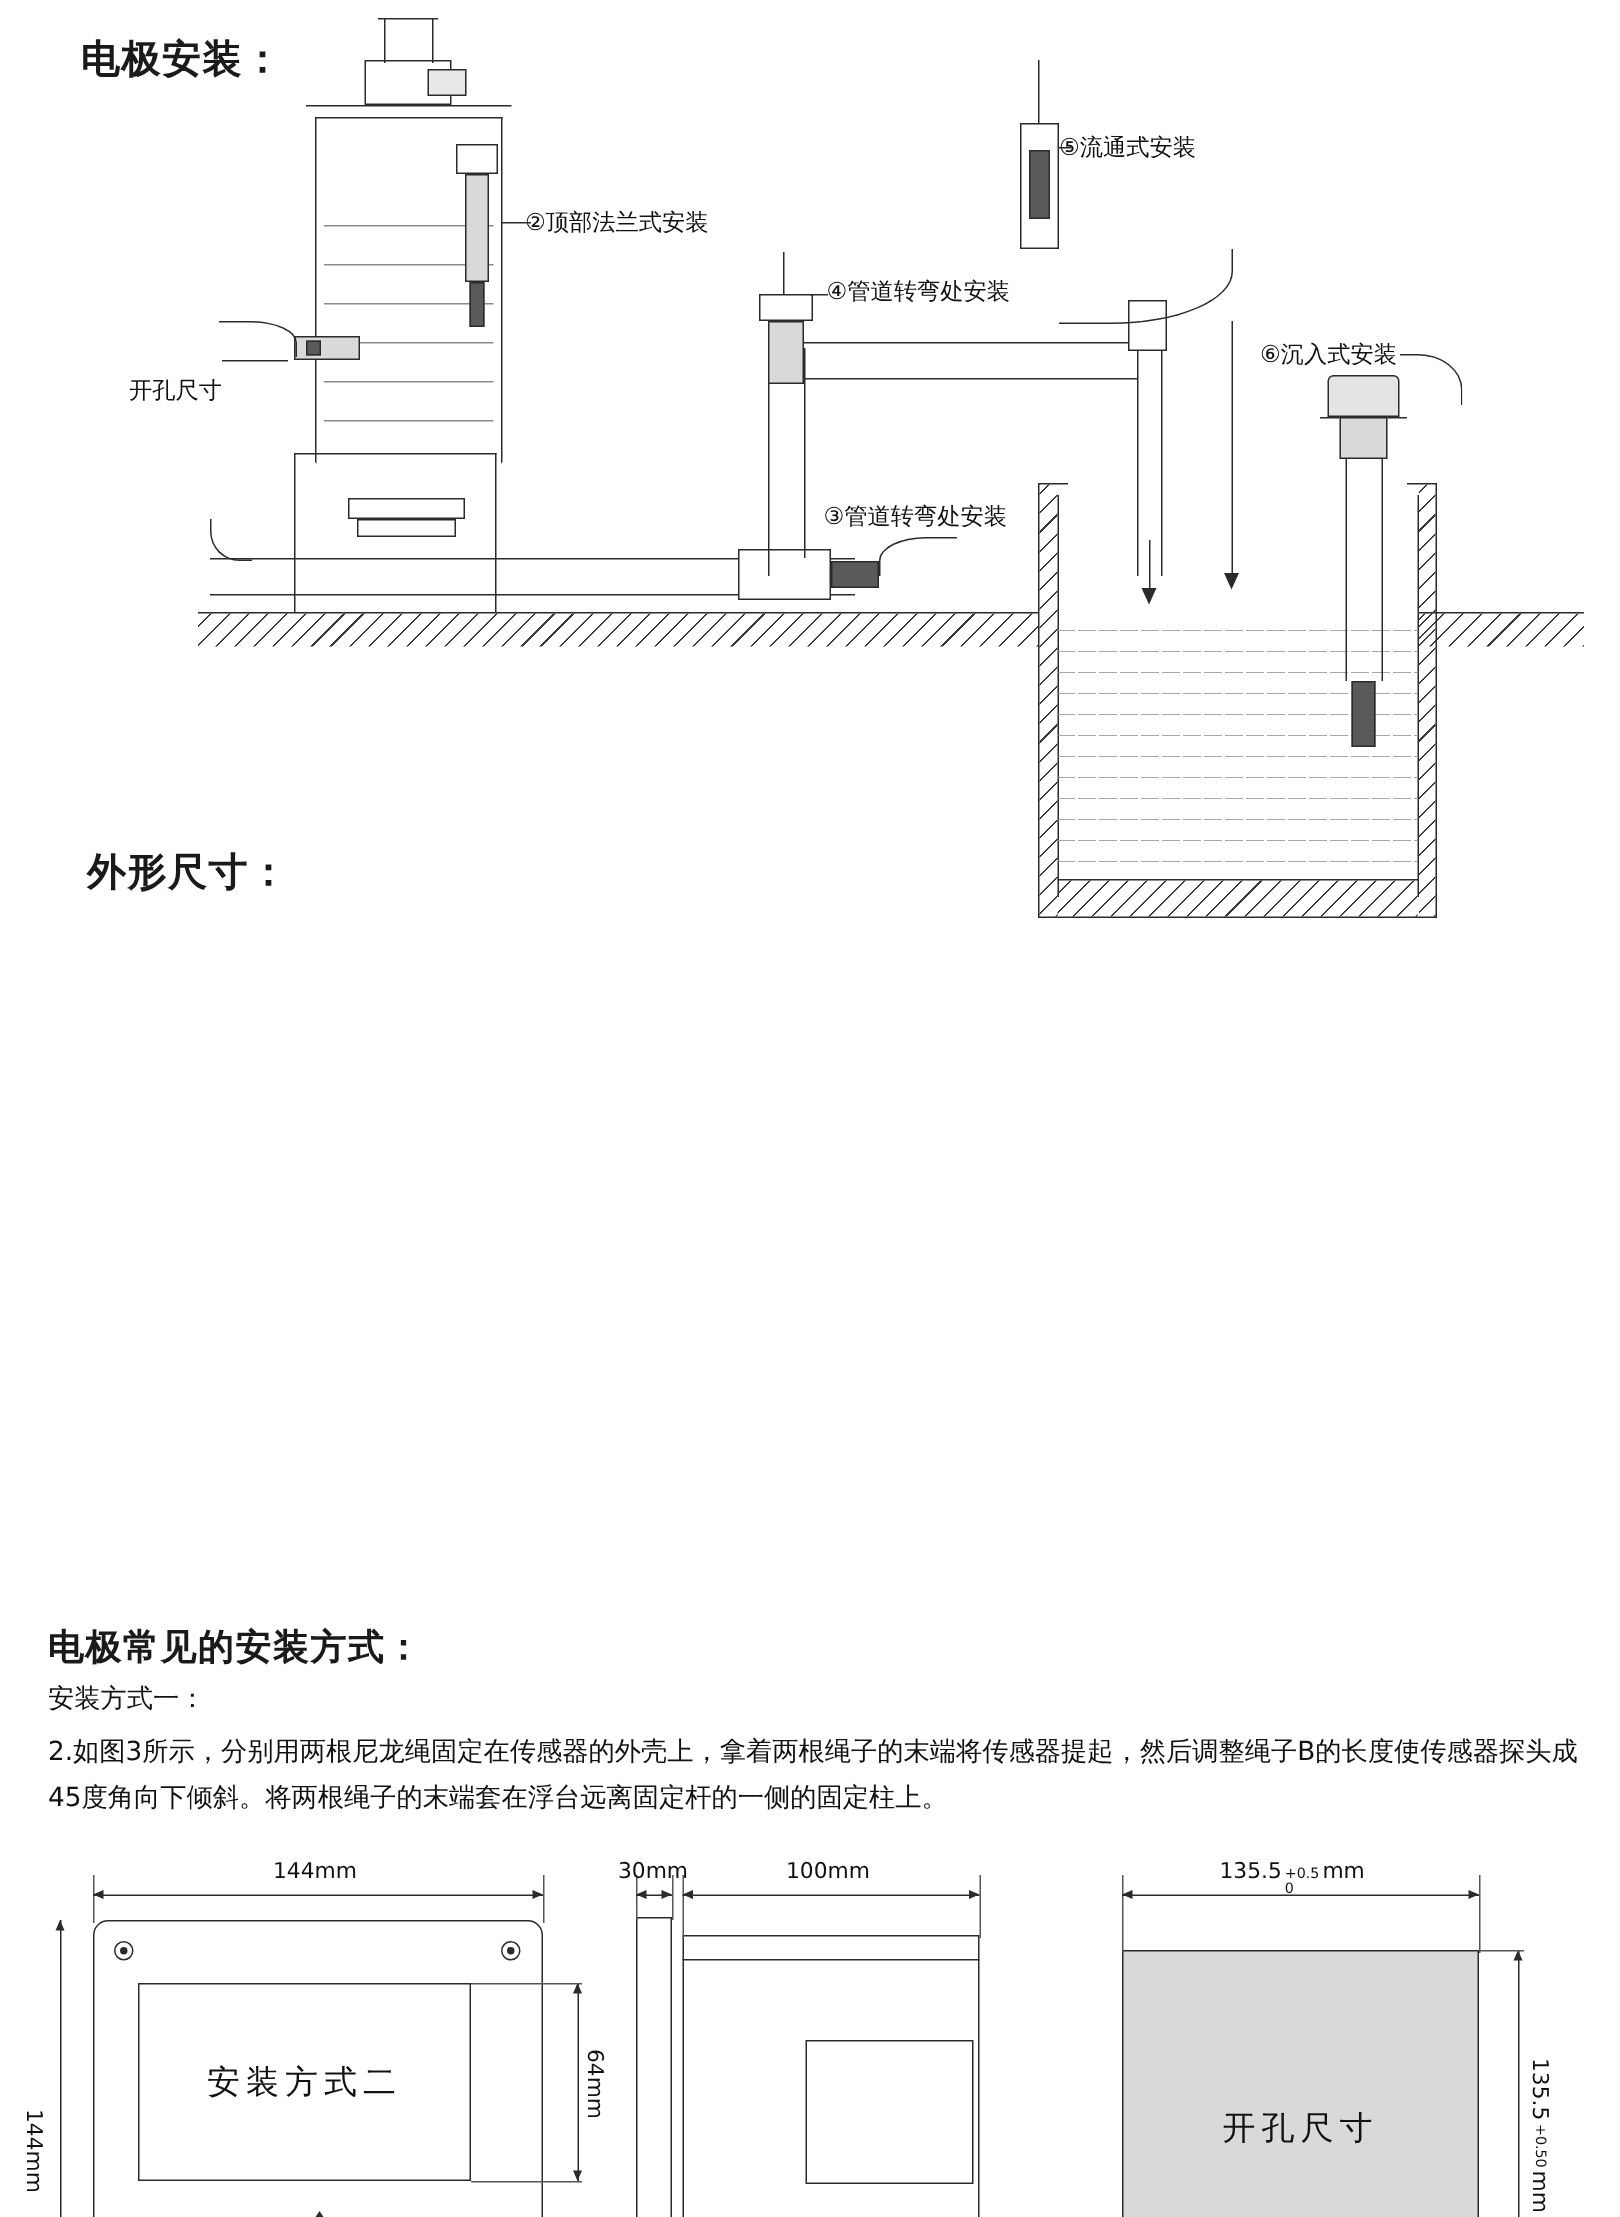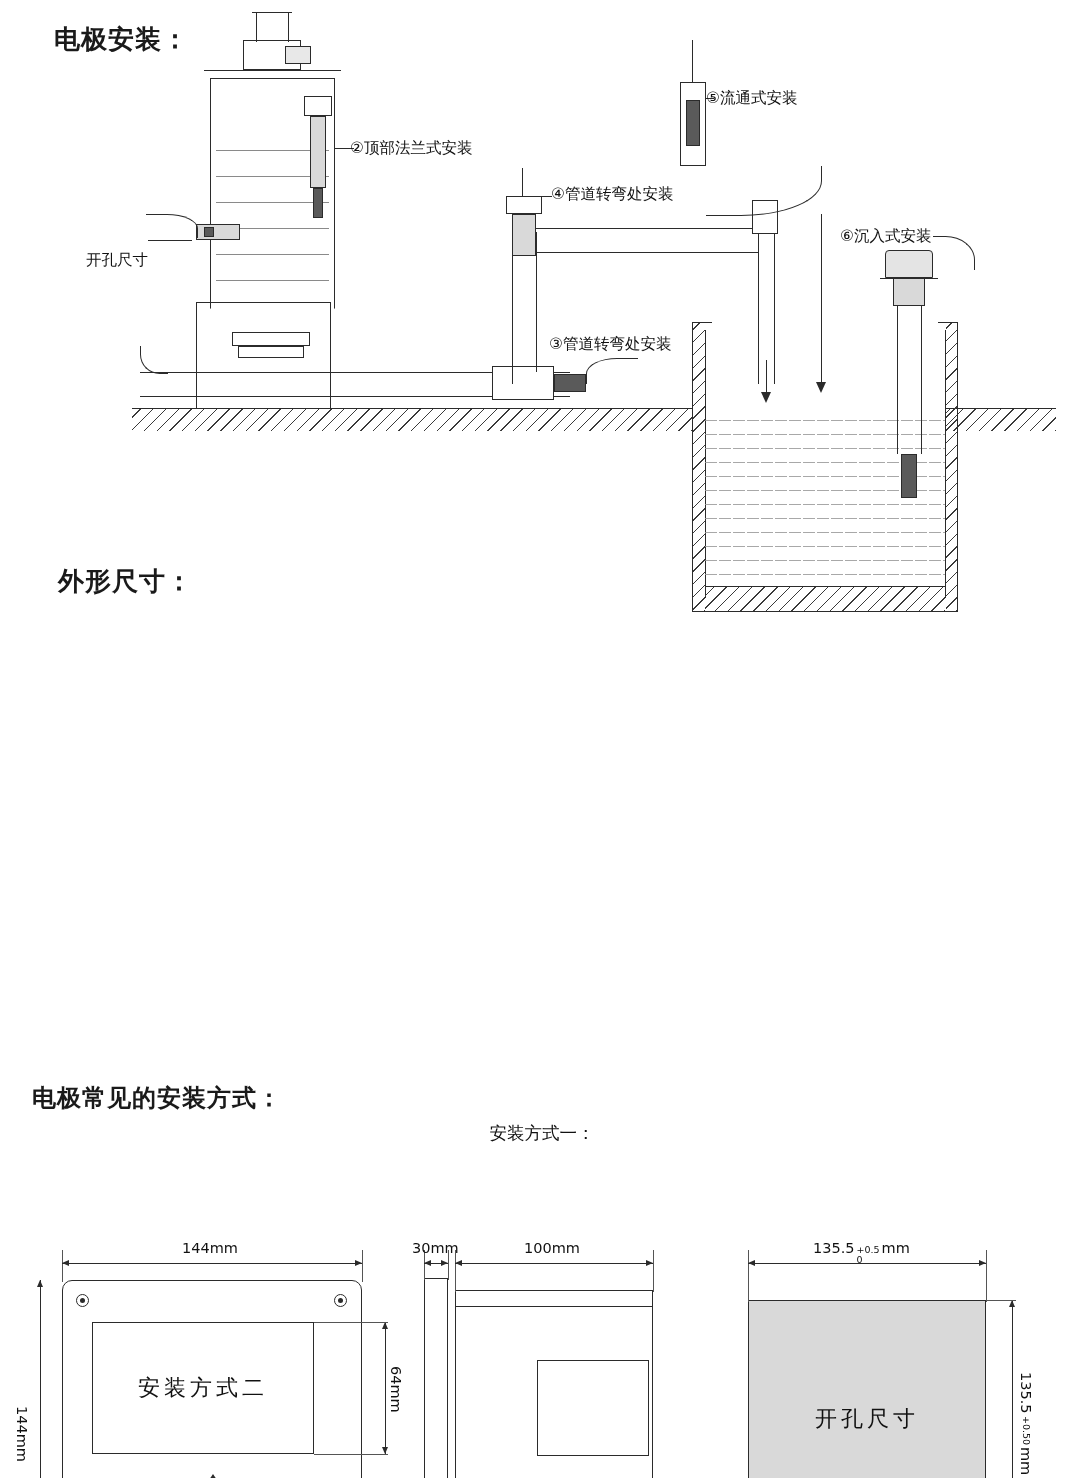--- a/index.html
+++ b/index.html
@@ -112,21 +112,21 @@
 
   
   #cutout {
     position:absolute; left:748px; top:700px; width:238px; height:238px;
     border:1.5px solid #2b2b2b; background:#d9d9d9;
     display:flex; align-items:center; justify-content:center;
     font-size:22px; letter-spacing:4px; color:#111;
   }
 
   
-  #body-text { position:absolute; left:32px; top:1118px; width:1020px;text-align:center; }
+  #body-text { position:absolute; left:32px; top:1118px; width:1020px; }
   #body-text p { margin:0 0 4px 0; font-size:17.5px; line-height:31px; color:#111; }
   .sub-h { font-size:17.5px; line-height:31px; }
 </style>
 </head>
 <body>
 
 <div id="install-title" class="section-title">电极安装：</div>
 <div id="dim-title" class="section-title">外形尺寸：</div>
 <div id="common-title" class="section-title">电极常见的安装方式：</div>
 
@@ -294,13 +294,14 @@
     <span style="display:inline-flex;flex-direction:row;font-size:9.5px;line-height:10px;margin:2px 0;">
       <span>+0.5</span>
       <span>0</span>
     </span>
     <span>mm</span>
   </div>
 </div>
 
 <div id="body-text">
   <p class="sub-h">安装方式一：</p>
+  <p>2.如图3所示，分别用两根尼龙绳固定在传感器的外壳上，拿着两根绳子的末端将传感器提起，然后调整绳子B的长度使传感器探头成45度角向下倾斜。将两根绳子的末端套在浮台远离固定杆的一侧的固定柱上。</p>
 </div>
 
 </body></html>

